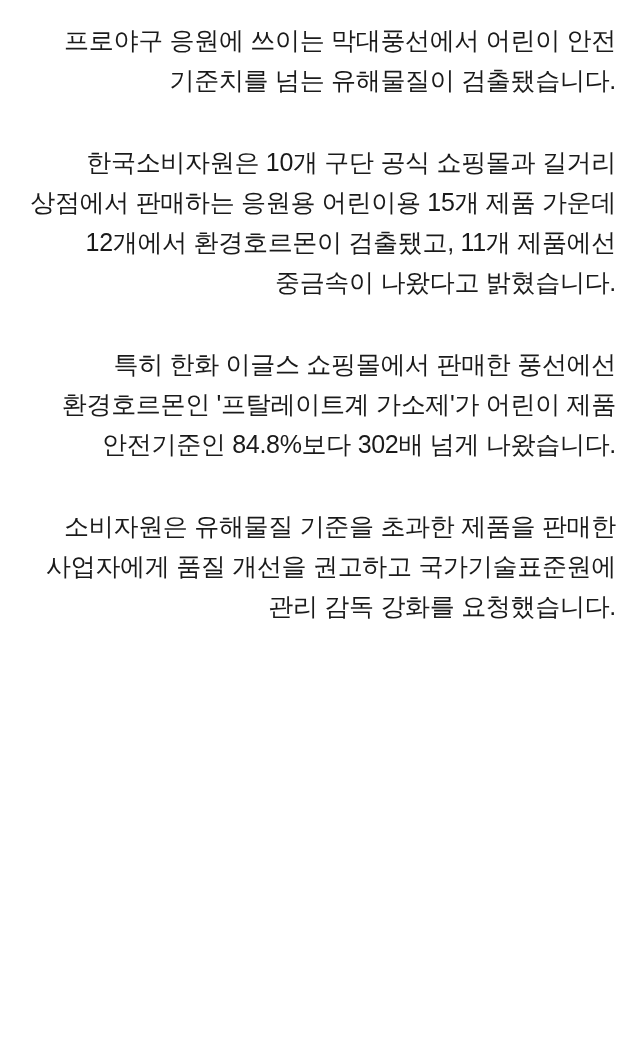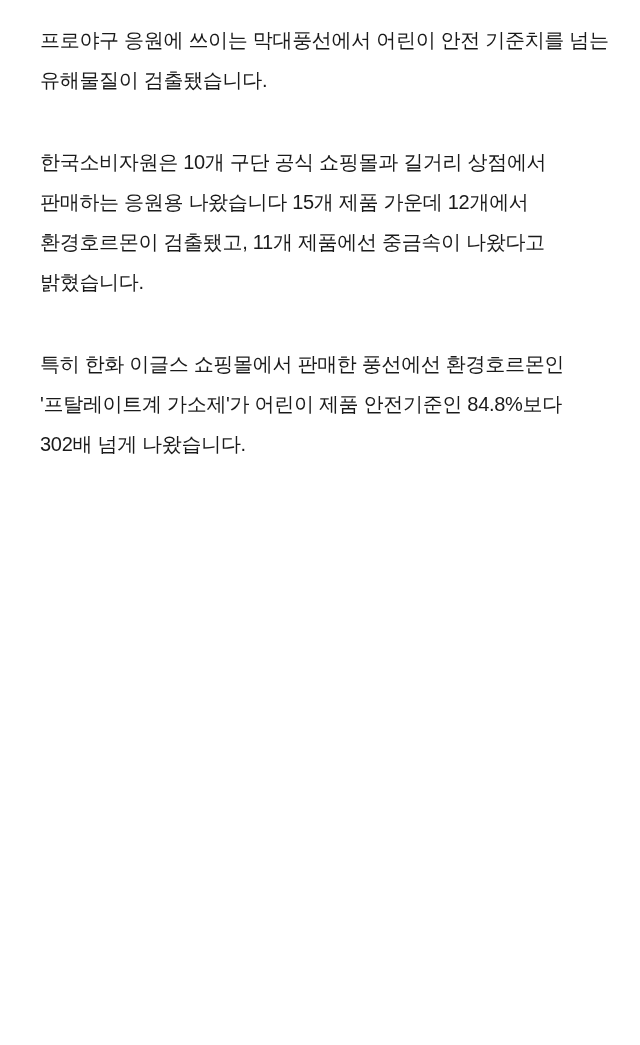--- a/index.html
+++ b/index.html
@@ -14,33 +14,34 @@
     overflow: hidden;
     font-family: "Liberation Sans", "DejaVu Sans", sans-serif;
     color: #1a1a1a;
   }
   .article {
     box-sizing: border-box;
     width: 640px;
     padding: 20px 24px 0 24px;
   }
   .para {
-    font-size: 20px;
+    font-size: 25px;
     line-height: 40px;
     letter-spacing: -0.3px;
     color: #1a1a1a;
-    margin: 0 0 42px 16px;
+    margin: 0 0 42px 0;
     word-break: keep-all;
-    text-align: left;
+    text-align: right;
     white-space: normal;
   }
   .para:last-child {
     margin-bottom: 0;
   }
 </style>
 </head>
 <body>
 
 <div class="article">
   <p class="para">프로야구 응원에 쓰이는 막대풍선에서 어린이 안전 기준치를 넘는 유해물질이 검출됐습니다.</p>
-  <p class="para">한국소비자원은 10개 구단 공식 쇼핑몰과 길거리 상점에서 판매하는 응원용 나왔습니다 15개 제품 가운데 12개에서 환경호르몬이 검출됐고, 11개 제품에선 중금속이 나왔다고 밝혔습니다.</p>
+  <p class="para">한국소비자원은 10개 구단 공식 쇼핑몰과 길거리 상점에서 판매하는 응원용 어린이용 15개 제품 가운데 12개에서 환경호르몬이 검출됐고, 11개 제품에선 중금속이 나왔다고 밝혔습니다.</p>
   <p class="para">특히 한화 이글스 쇼핑몰에서 판매한 풍선에선 환경호르몬인 '프탈레이트계 가소제'가 어린이 제품 안전기준인 84.8%보다 302배 넘게 나왔습니다.</p>
+  <p class="para">소비자원은 유해물질 기준을 초과한 제품을 판매한 사업자에게 품질 개선을 권고하고 국가기술표준원에 관리 감독 강화를 요청했습니다.</p>
 </div>
 
 </body></html>

